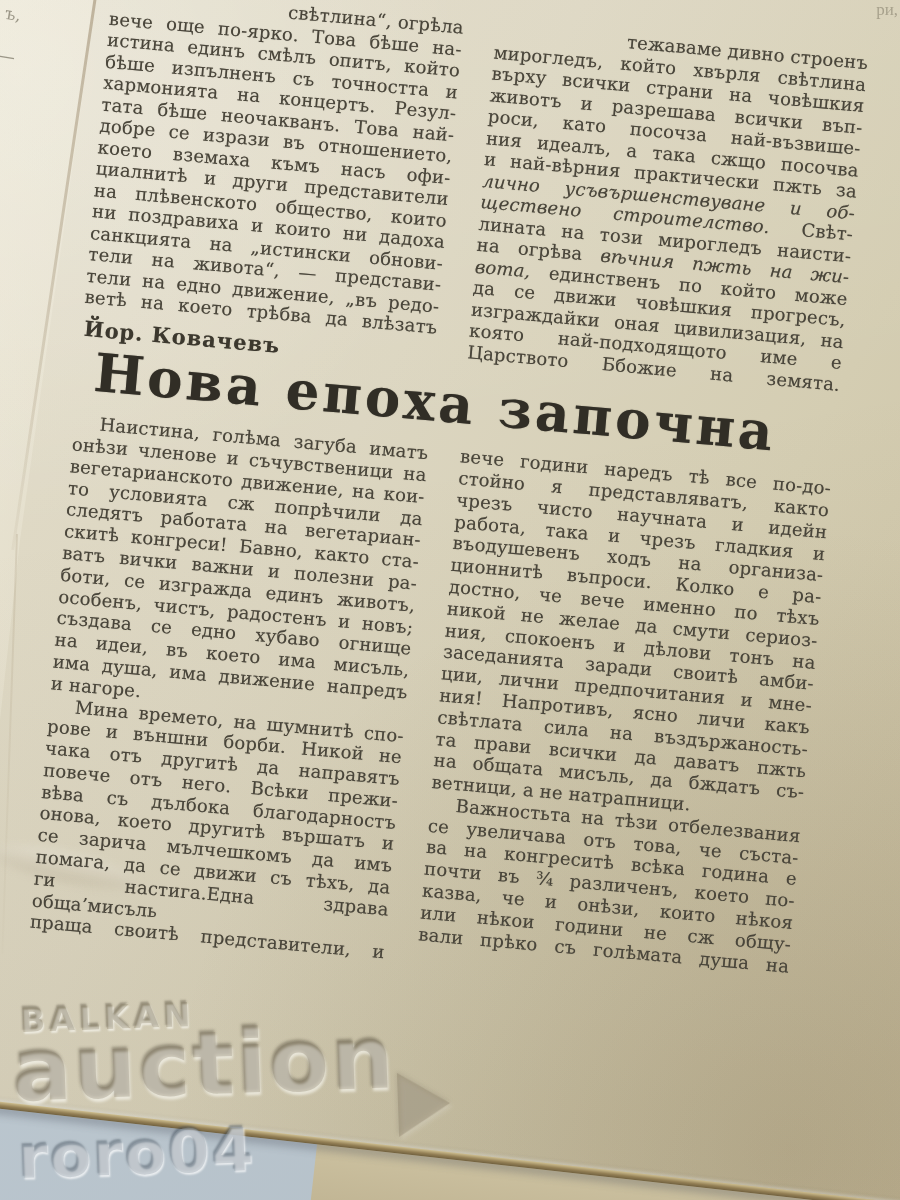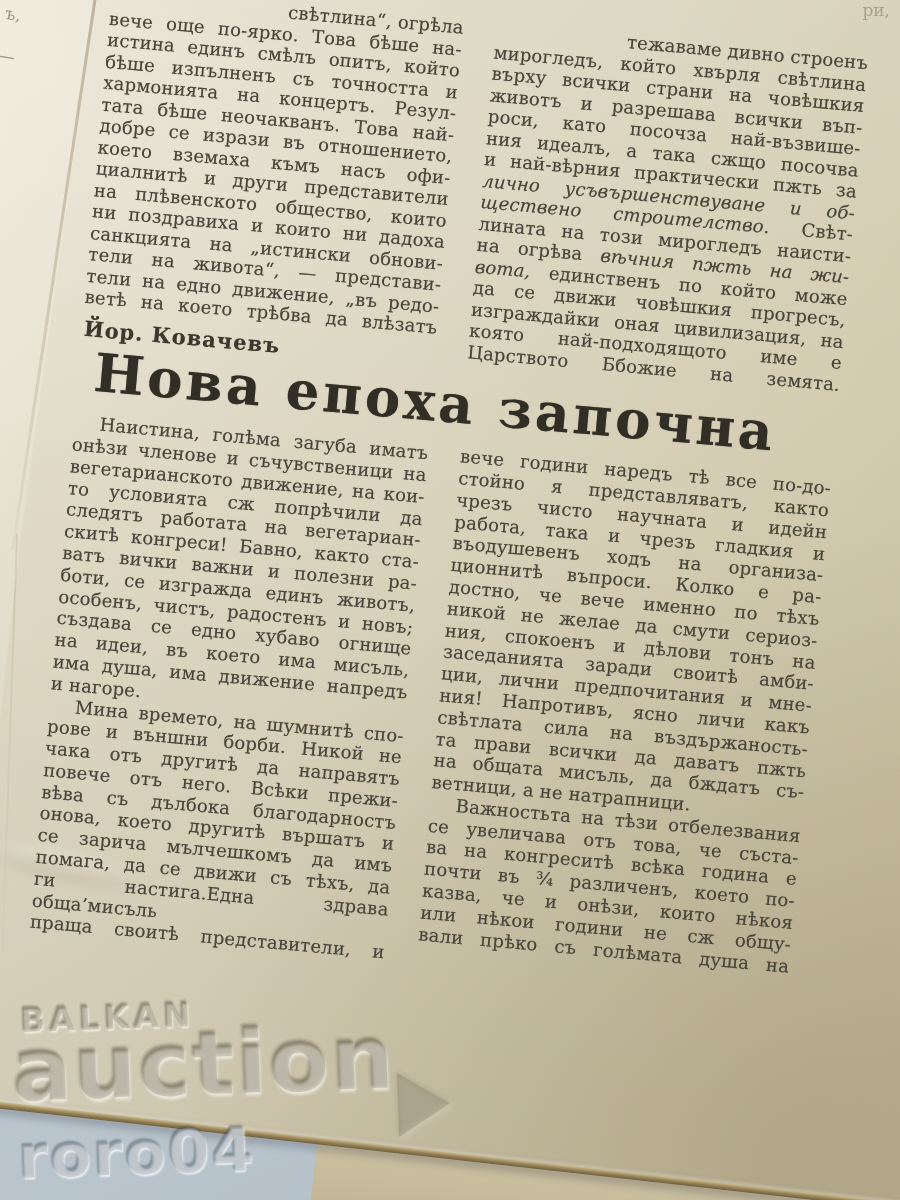--- a/index.html
+++ b/index.html
@@ -112,21 +112,21 @@
 <div class="under-sheet"></div>
 
 <div class="page">
   <div class="crease-zone"></div>
   <div class="crease-line"></div>
   <div class="crease-line2"></div>
   <div class="wrinkle"></div>
 
   <span class="frag" style="left:5px;top:4px;transform:rotate(9deg);">ъ,</span>
   <span class="frag" style="left:-2px;top:46px;transform:rotate(9deg);">—</span>
-  <span class="frag" style="right:10px;top:0px;opacity:.7;">ри,</span>
+  <span class="frag" style="right:2px;top:0px;opacity:.7;font-family:Liberation Serif, serif;">ри,</span>
 
   <div class="content">
     <div class="top-section">
       <div class="col-tl">
         <div>
             <div class="para partial">
               <div class="line"><span>свѣтлина“,  огрѣла</span></div>
               <div class="line"><span>вече още по-ярко. Това бѣше на-</span></div>
               <div class="line"><span>истина единъ смѣлъ опитъ, който</span></div>
               <div class="line"><span>бѣше изпълненъ съ точността и</span></div>

